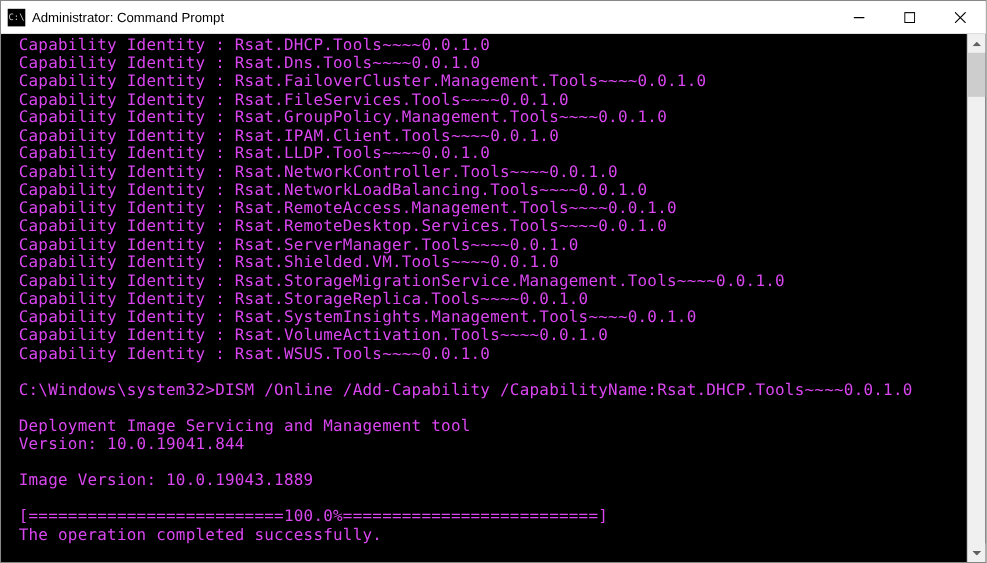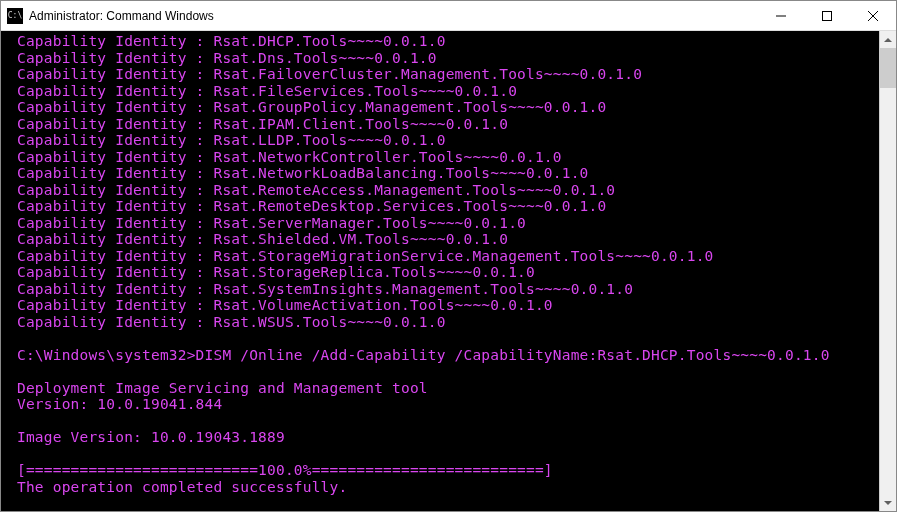--- a/index.html
+++ b/index.html
@@ -107,21 +107,21 @@
       background: #cdcdcd;
       cursor: pointer;
     }
   </style>
 </head>
 <body>
 
 <div class="window">
   <div class="titlebar">
     <div class="titlebar-icon">C:\</div>
-    <div class="titlebar-text">Administrator: Command Windows</div>
+    <div class="titlebar-text">Administrator: Command Prompt</div>
     <div class="titlebar-controls">
       <div class="titlebar-btn">
         <svg width="10" height="10" viewBox="0 0 10 10">
             <line x1="0" y1="5" x2="10" y2="5" stroke="#000" stroke-width="1"></line>
           </svg>
       </div>
       <div class="titlebar-btn">
         <svg width="10" height="10" viewBox="0 0 10 10">
             <rect x="0.5" y="0.5" width="9" height="9" fill="none" stroke="#000" stroke-width="1"></rect>
           </svg>

